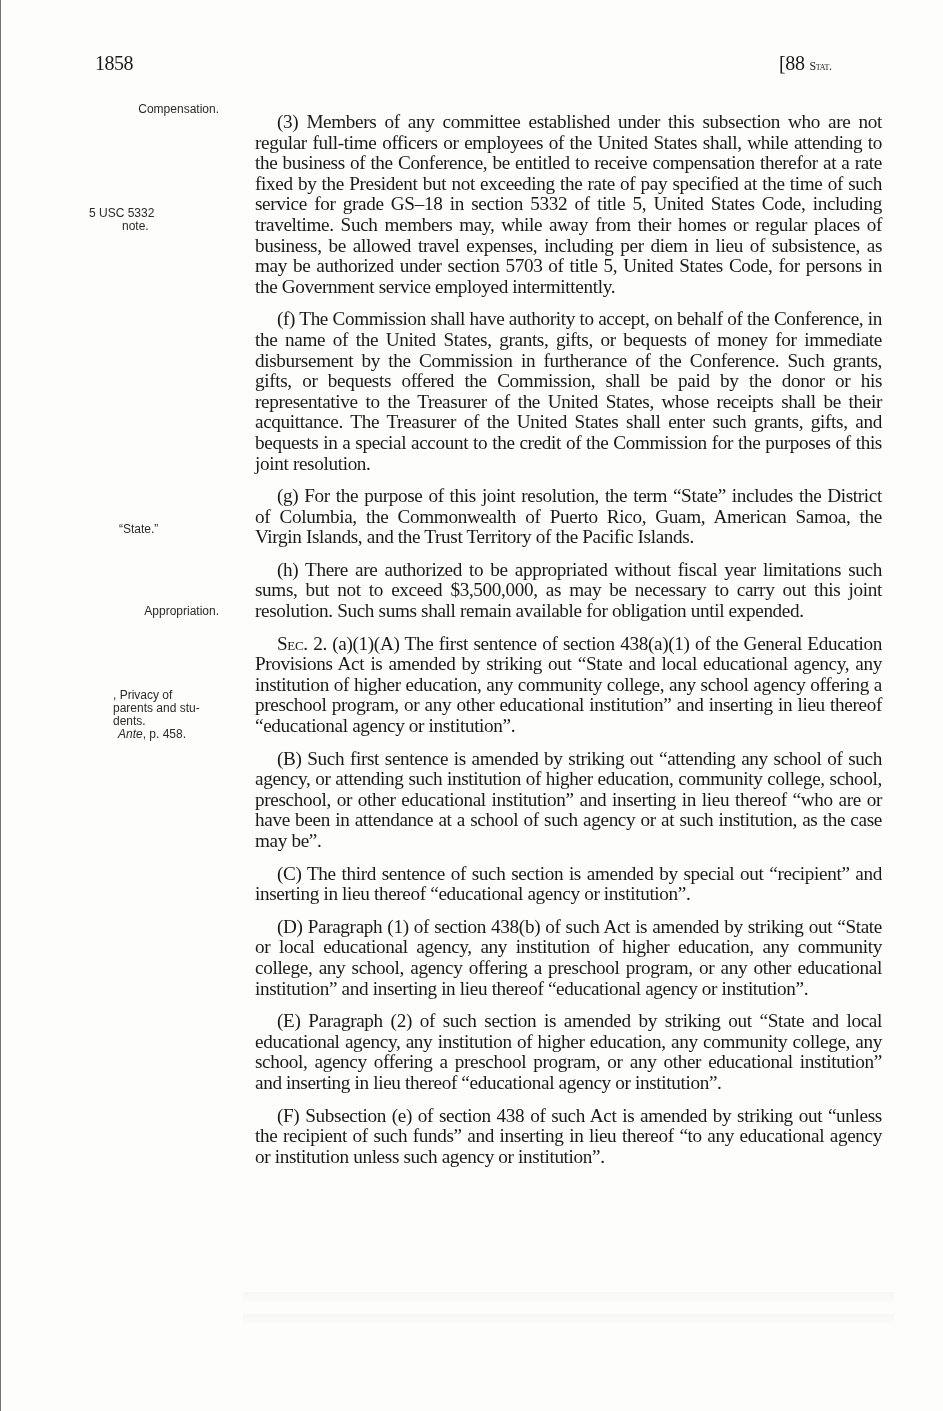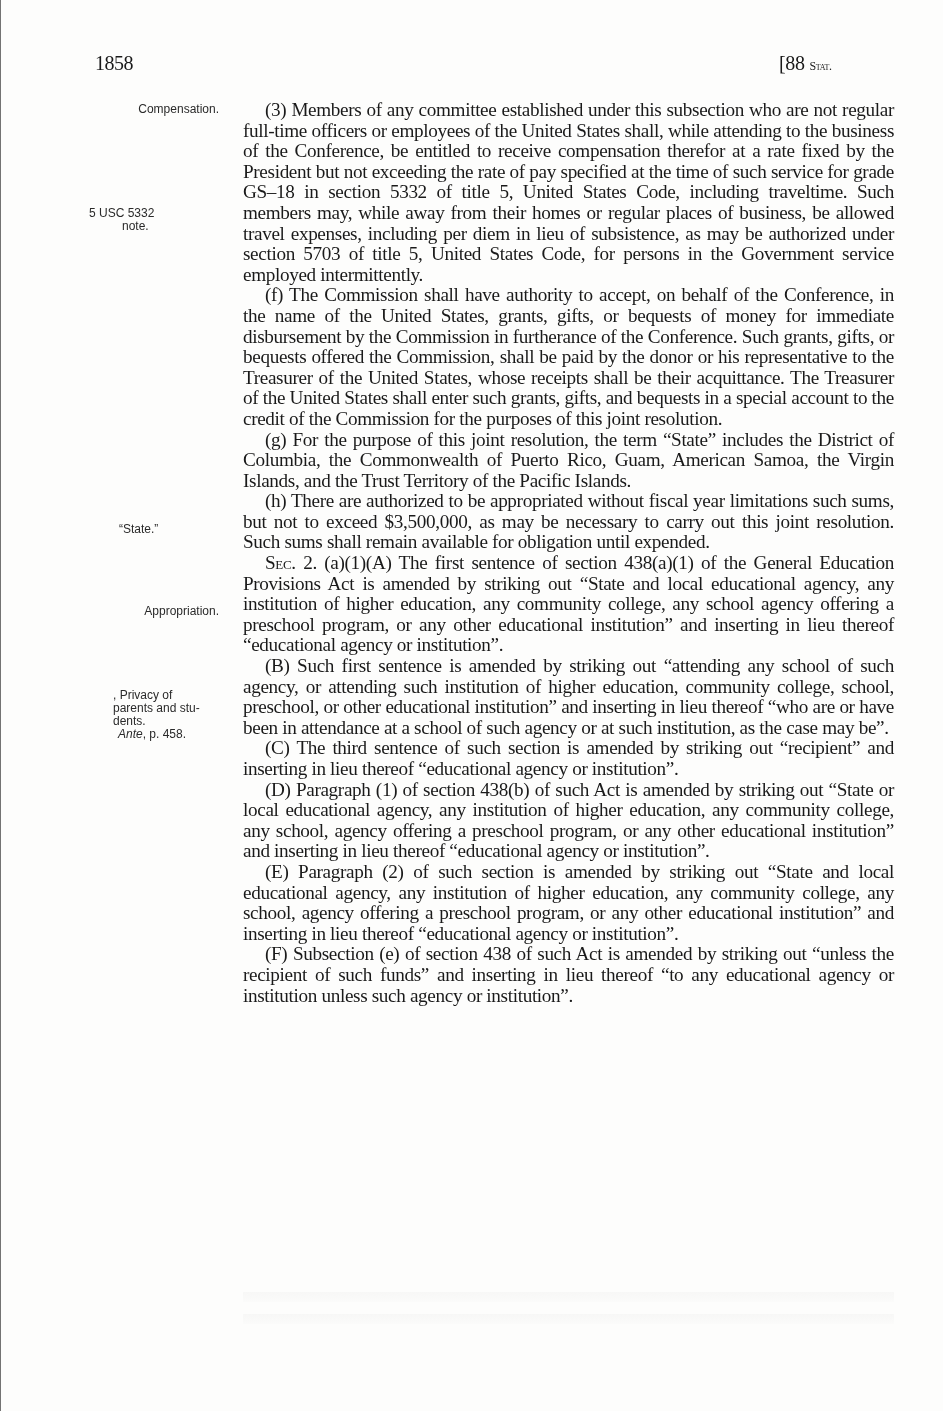--- a/index.html
+++ b/index.html
@@ -31,21 +31,21 @@
     text-align: right; width: 130px;
   }
   .margin-note.left { text-align: left; }
   .margin-note i { font-style: italic; }
 
   .body-col {
     position: absolute; left: 242px; top: 100px; width: 651px;
     font-size: 19.2px; line-height: 20.6px; letter-spacing: -0.35px;
     text-align: justify;
   }
-  .para { margin: 0; text-indent: 22px; }
+  .para { margin: 12px; text-indent: 22px; }
   .para.first { text-indent: 22px; }
   .sc { font-variant: small-caps; }
 
   .ghost {
     position: absolute; left: 242px; width: 651px; height: 10px;
     background: linear-gradient(#f3f3f2, #fafaf9);
     opacity: 0.6;
   }
 </style>
 </head>
@@ -81,19 +81,19 @@
   <div class="ghost" style="top:1292px;"></div>
   <div class="ghost" style="top:1314px;"></div>
 
   <div class="body-col">
     <p class="para first">(3) Members of any committee established under this subsection who are not regular full-time officers or employees of the United States shall, while attending to the business of the Conference, be entitled to receive compensation therefor at a rate fixed by the President but not exceeding the rate of pay specified at the time of such service for grade GS–18 in section 5332 of title 5, United States Code, including traveltime. Such members may, while away from their homes or regular places of business, be allowed travel expenses, including per diem in lieu of subsistence, as may be authorized under section 5703 of title 5, United States Code, for persons in the Government service employed intermittently.</p>
     <p class="para">(f) The Commission shall have authority to accept, on behalf of the Conference, in the name of the United States, grants, gifts, or bequests of money for immediate disbursement by the Commission in furtherance of the Conference. Such grants, gifts, or bequests offered the Commission, shall be paid by the donor or his representative to the Treasurer of the United States, whose receipts shall be their acquittance. The Treasurer of the United States shall enter such grants, gifts, and bequests in a special account to the credit of the Commission for the purposes of this joint resolution.</p>
     <p class="para">(g) For the purpose of this joint resolution, the term “State” includes the District of Columbia, the Commonwealth of Puerto Rico, Guam, American Samoa, the Virgin Islands, and the Trust Territory of the Pacific Islands.</p>
     <p class="para">(h) There are authorized to be appropriated without fiscal year limitations such sums, but not to exceed $3,500,000, as may be necessary to carry out this joint resolution. Such sums shall remain available for obligation until expended.</p>
     <p class="para"><span class="sc">Sec.</span><span> 2. (a)(1)(A) The first sentence of section 438(a)(1) of the General Education Provisions Act is amended by striking out “State and local educational agency, any institution of higher education, any community college, any school agency offering a preschool program, or any other educational institution” and inserting in lieu thereof “educational agency or institution”.</span></p>
     <p class="para">(B) Such first sentence is amended by striking out “attending any school of such agency, or attending such institution of higher education, community college, school, preschool, or other educational institution” and inserting in lieu thereof “who are or have been in attendance at a school of such agency or at such institution, as the case may be”.</p>
-    <p class="para">(C) The third sentence of such section is amended by striking out “recipient” and inserting in lieu thereof “educational agency or institution”.</p>
+    <p class="para">(C) The third sentence of such section is amended by special out “recipient” and inserting in lieu thereof “educational agency or institution”.</p>
     <p class="para">(D) Paragraph (1) of section 438(b) of such Act is amended by striking out “State or local educational agency, any institution of higher education, any community college, any school, agency offering a preschool program, or any other educational institution” and inserting in lieu thereof “educational agency or institution”.</p>
     <p class="para">(E) Paragraph (2) of such section is amended by striking out “State and local educational agency, any institution of higher education, any community college, any school, agency offering a preschool program, or any other educational institution” and inserting in lieu thereof “educational agency or institution”.</p>
     <p class="para">(F) Subsection (e) of section 438 of such Act is amended by striking out “unless the recipient of such funds” and inserting in lieu thereof “to any educational agency or institution unless such agency or institution”.</p>
   </div>
 
 </div>
 
 </body></html>

